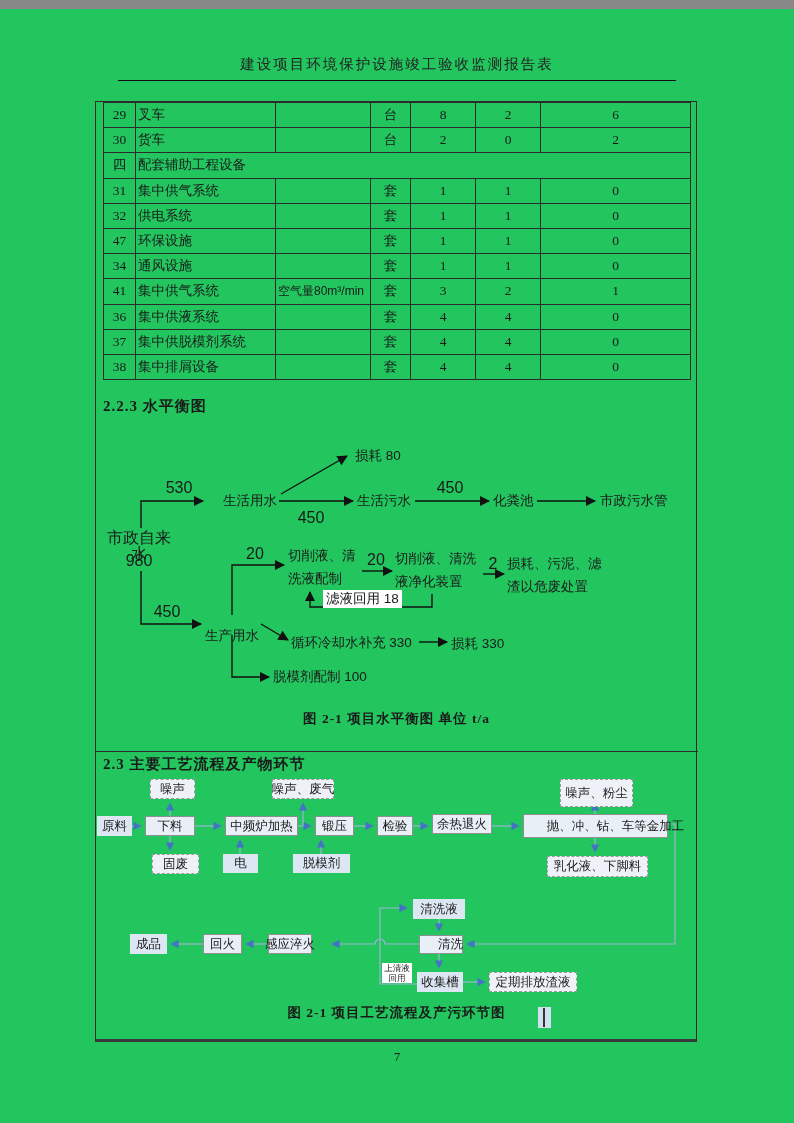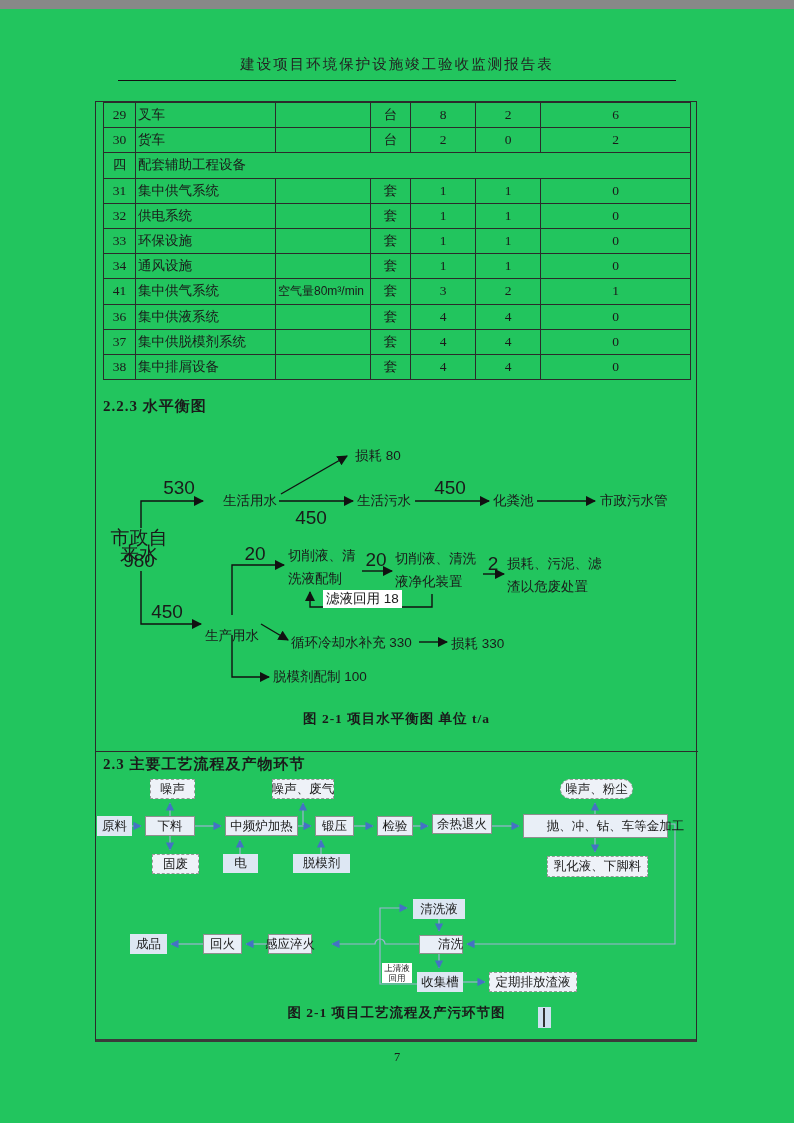--- a/index.html
+++ b/index.html
@@ -22,21 +22,21 @@
   td.c-spec{text-align:left;font-size:12px;padding-left:2px;}
   td.c-unit{text-align:center;}
   td.c-num{text-align:center;font-family:"Liberation Serif",serif;}
 
   .sec-heading{font-weight:bold;font-size:15px;font-family:"Liberation Serif",serif;letter-spacing:1px;}
   .caption{font-weight:bold;font-size:13.5px;font-family:"Liberation Serif",serif;letter-spacing:1px;text-align:center;}
 
   
   .wb{top:425px;left:95px;width:600px;height:270px;}
   .wb-label{position:absolute;font-size:13.5px;white-space:nowrap;line-height:18px;}
-  .wb-num{position:absolute;font-size:19px;text-align:center;line-height:16px;}
+  .wb-num{position:absolute;font-size:16px;text-align:center;line-height:16px;}
   .wb-wrap{position:absolute;font-size:13.5px;line-height:23px;word-break:break-all;line-break:anywhere;white-space:normal;}
   .wb svg{position:absolute;top:0;left:0;}
 
   
   .pf{top:770px;left:95px;width:600px;height:225px;font-family:"Liberation Serif",serif;}
   .pf-box{position:absolute;background:#e9eff7;border:1px solid #8f8f8f;font-size:12.5px;
           display:flex;align-items:center;justify-content:center;white-space:nowrap;box-sizing:border-box;}
   .pf-dash{border:1px dashed #9a9a9a;background:#eef2f8;}
   .pf-fill{border:none;background:#dde7f3;}
   .pf-note{position:absolute;font-size:8.5px;line-height:10px;text-align:center;background:#fff;
@@ -103,21 +103,21 @@
         <tr>
           <td class="c-no">32</td>
           <td class="c-name">供电系统</td>
           <td class="c-spec"></td>
           <td class="c-unit">套</td>
           <td class="c-num">1</td>
           <td class="c-num">1</td>
           <td class="c-num">0</td>
         </tr>
         <tr>
-          <td class="c-no">33</td>
+          <td class="c-no">47</td>
           <td class="c-name">环保设施</td>
           <td class="c-spec"></td>
           <td class="c-unit">套</td>
           <td class="c-num">1</td>
           <td class="c-num">1</td>
           <td class="c-num">0</td>
         </tr>
         <tr>
           <td class="c-no">34</td>
           <td class="c-name">通风设施</td>
@@ -246,21 +246,21 @@
         <path d="M324,165 L290,165 A5,5 0 0 0 280,165 L237,165" marker-end="url(#ahb)"></path>
         <path d="M173,165 L151,165" marker-end="url(#ahb)"></path>
         <path d="M108,165 L76,165" marker-end="url(#ahb)"></path>
         <path d="M368,203 L390,203" marker-end="url(#ahb)"></path>
         <path d="M322,205 L285,205 L285,129 L312,129" marker-end="url(#ahb)"></path>
       </g>
     </svg>
 
     <div class="pf-box pf-dash" style="left:55px;top:0;width:45px;height:20px;font-family:Liberation Serif, serif;">噪声</div>
     <div class="pf-box pf-dash" style="left:177px;top:0;width:62px;height:20px;">噪声、废气</div>
-    <div class="pf-box pf-dash" style="left:465px;top:0;width:73px;height:20px;border-radius:10px;">噪声、粉尘</div>
+    <div class="pf-box pf-dash" style="left:465px;top:0;width:73px;height:28px;">噪声、粉尘</div>
 
     <div class="pf-box pf-fill" style="left:2px;top:37px;width:35px;height:20px;">原料</div>
     <div class="pf-box" style="left:50px;top:37px;width:50px;height:20px;">下料</div>
     <div class="pf-box" style="left:130px;top:37px;width:73px;height:20px;">中频炉加热</div>
     <div class="pf-box" style="left:220px;top:37px;width:39px;height:20px;">锻压</div>
     <div class="pf-box" style="left:282px;top:37px;width:36px;height:20px;">检验</div>
     <div class="pf-box" style="left:337px;top:35px;width:60px;height:20px;">余热退火</div>
     <div class="pf-box" style="left:428px;top:35px;width:145px;height:24px;padding-left:40px;">抛、冲、钻、车等金加工</div>
 
     <div class="pf-box pf-dash" style="left:57px;top:75px;width:47px;height:20px;">固废</div>

